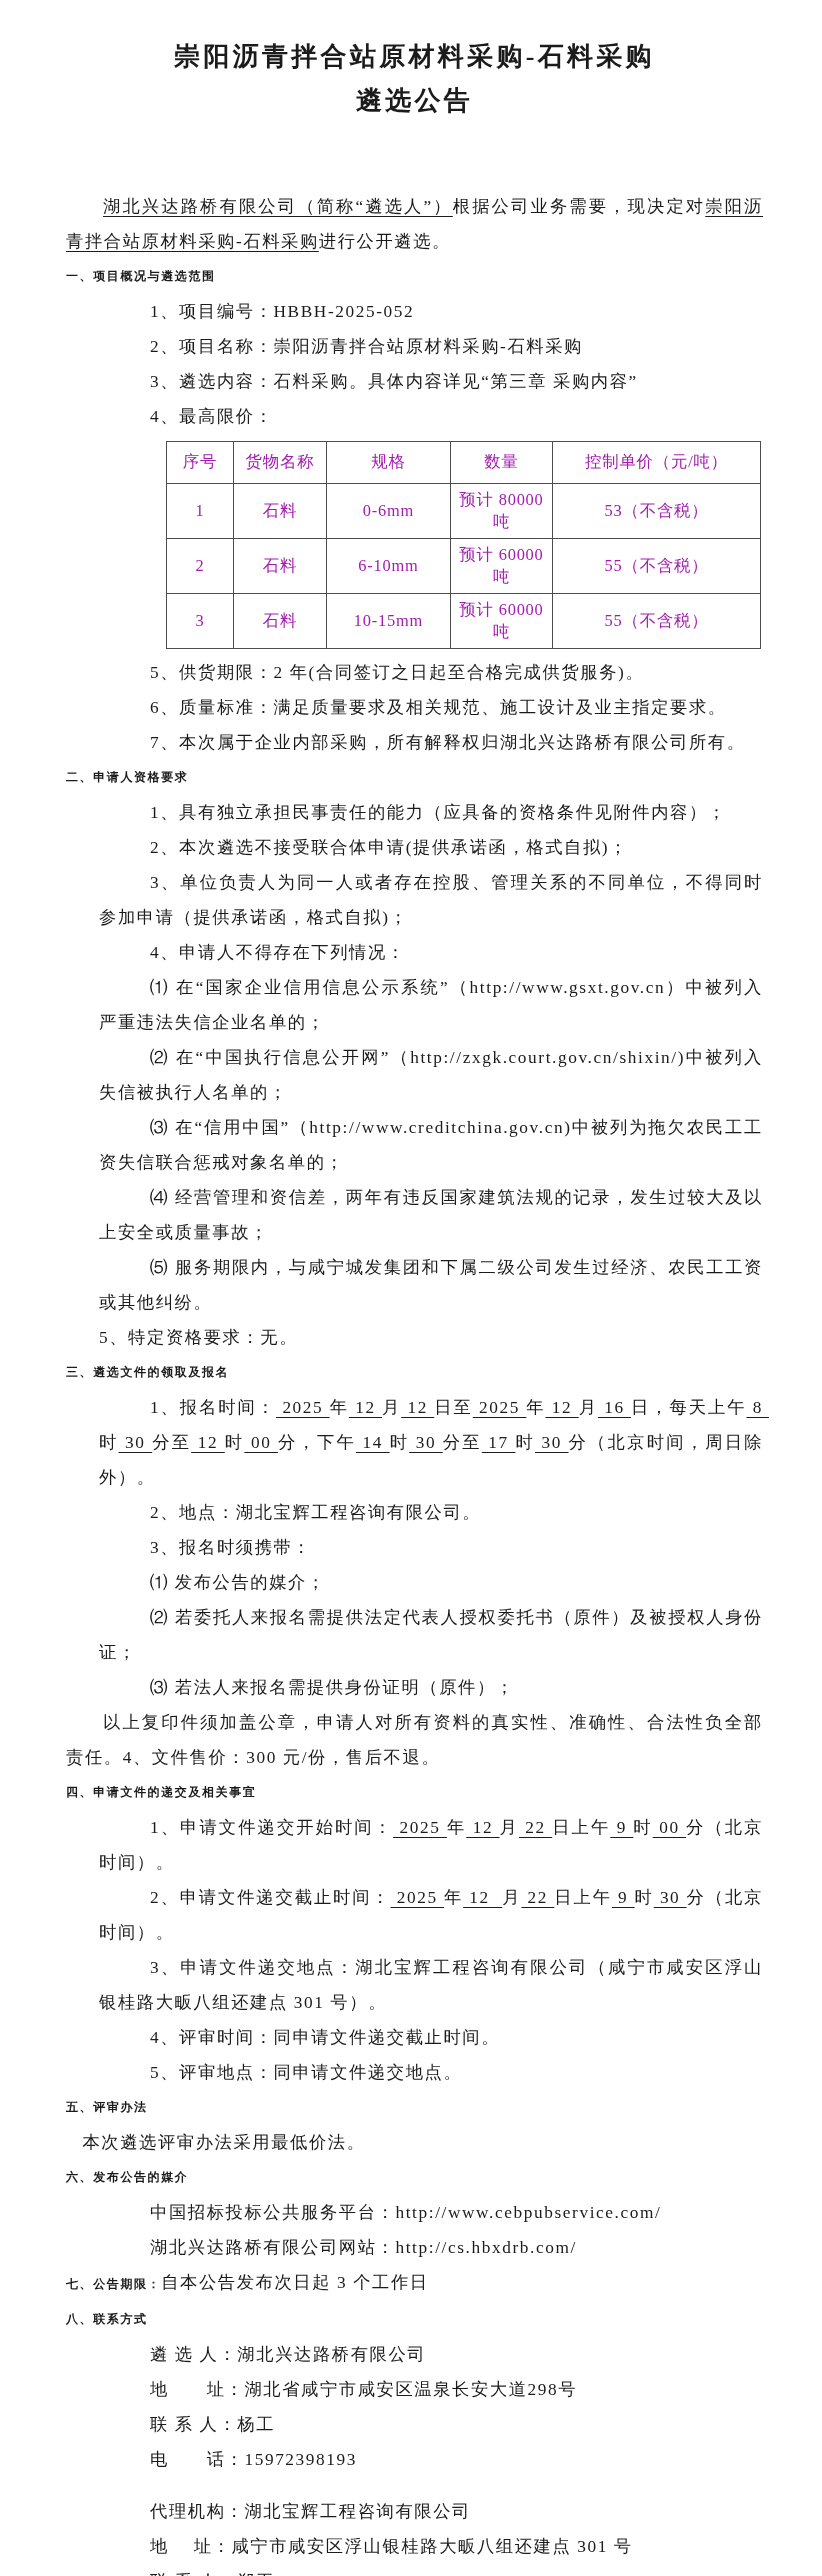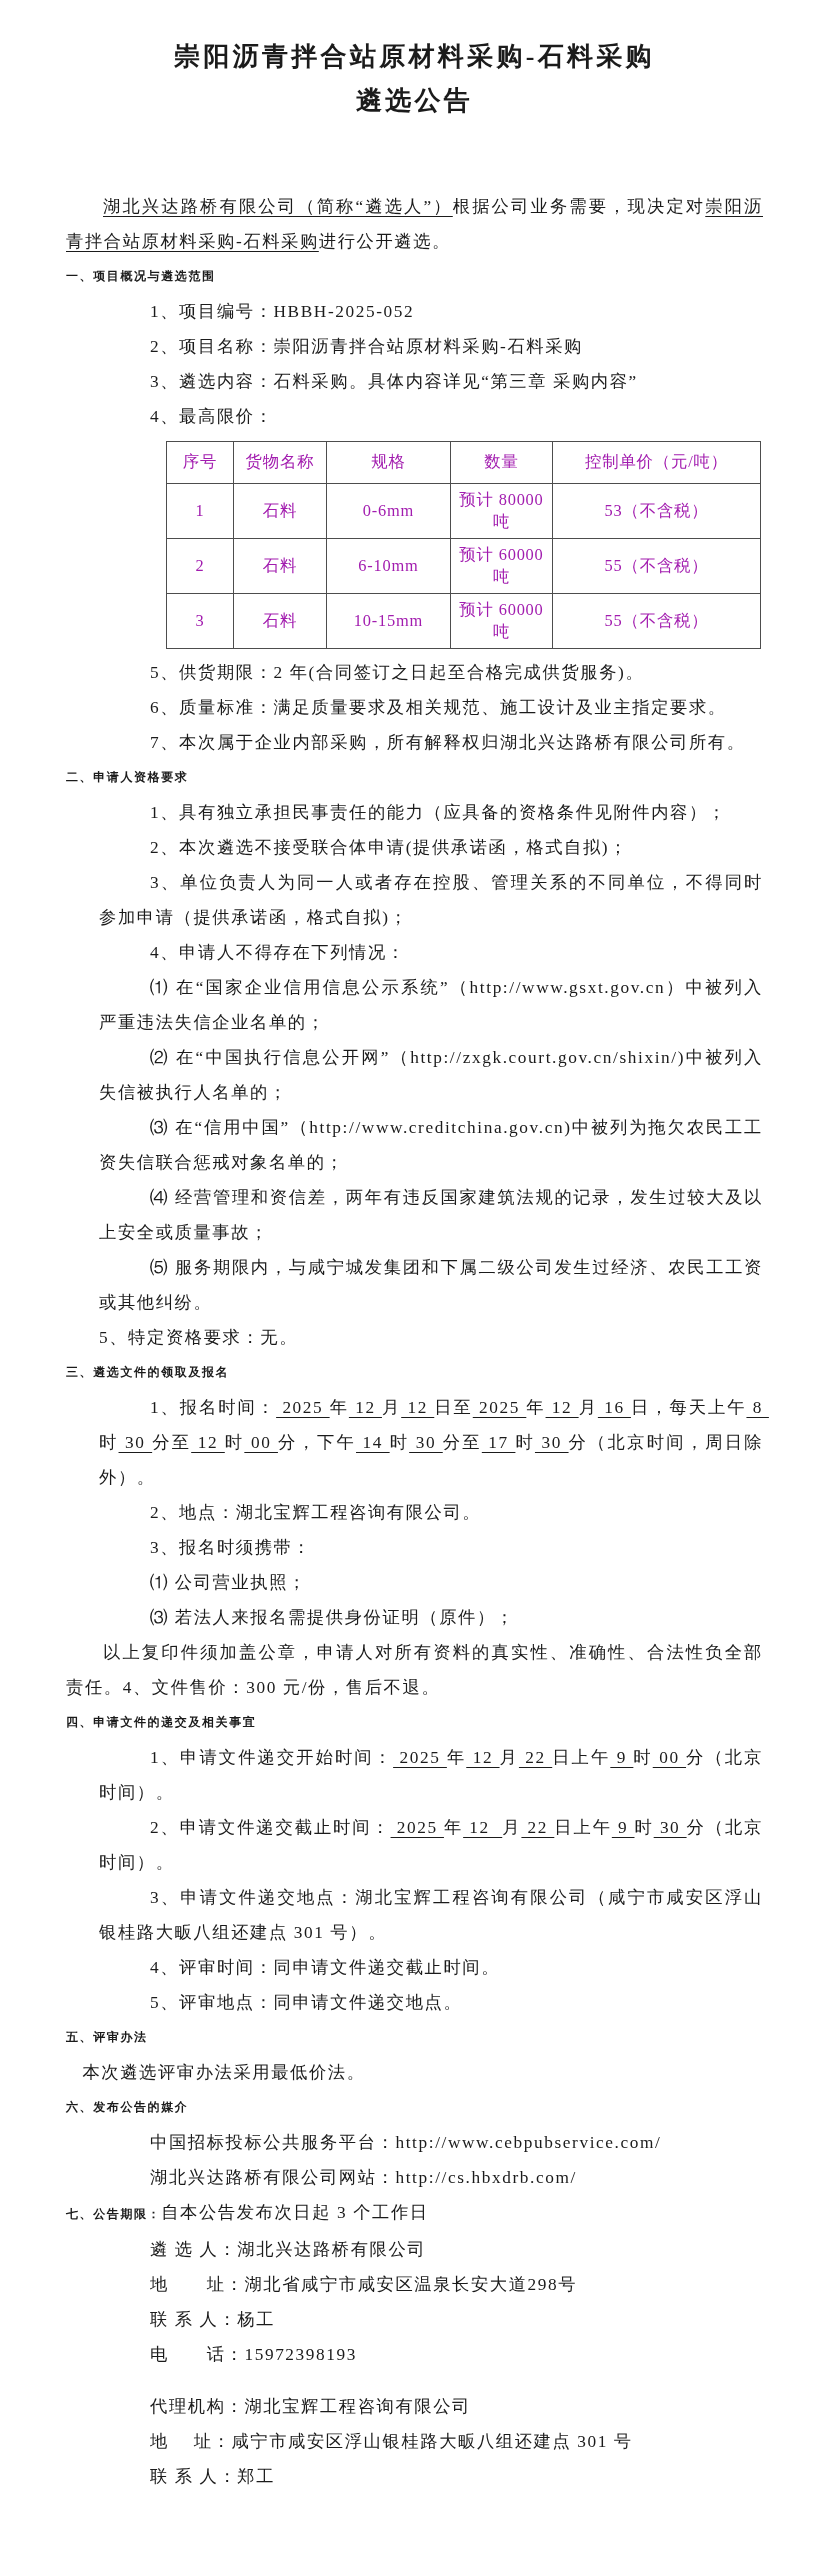--- a/index.html
+++ b/index.html
@@ -119,40 +119,42 @@
   <p class="ind3">⑵ 在“中国执行信息公开网”（http://zxgk.court.gov.cn/shixin/)中被列入失信被执行人名单的；</p>
   <p class="ind3">⑶ 在“信用中国”（http://www.creditchina.gov.cn)中被列为拖欠农民工工资失信联合惩戒对象名单的；</p>
   <p class="ind3">⑷ 经营管理和资信差，两年有违反国家建筑法规的记录，发生过较大及以上安全或质量事故；</p>
   <p class="ind3">⑸ 服务期限内，与咸宁城发集团和下属二级公司发生过经济、农民工工资或其他纠纷。</p>
   <p class="ind25">5、特定资格要求：无。</p>
 
   <p class="heading">三、遴选文件的领取及报名</p>
   <p class="ind3"><span>1、报名时间：</span><span class="u"> 2025 </span><span>年</span><span class="u"> 12 </span><span>月</span><span class="u"> 12 </span><span>日至</span><span class="u"> 2025 </span><span>年</span><span class="u"> 12 </span><span>月</span><span class="u"> 16 </span><span>日，每天上午</span><span class="u"> 8 </span><span>时</span><span class="u"> 30 </span><span>分至</span><span class="u"> 12 </span><span>时</span><span class="u"> 00 </span><span>分，下午</span><span class="u"> 14 </span><span>时</span><span class="u"> 30 </span><span>分至</span><span class="u"> 17 </span><span>时</span><span class="u"> 30 </span><span>分（北京时间，周日除外）。</span></p>
   <p class="ind3">2、地点：湖北宝辉工程咨询有限公司。</p>
   <p class="ind3">3、报名时须携带：</p>
-  <p class="ind3">⑴ 公司营业执照；</p>
+  <p class="ind3">⑴ 发布公告的媒介；</p>
+  <p class="ind3">⑵ 若委托人来报名需提供法定代表人授权委托书（原件）及被授权人身份证；</p>
   <p class="ind3">⑶ 若法人来报名需提供身份证明（原件）；</p>
   <p class="ind2">以上复印件须加盖公章，申请人对所有资料的真实性、准确性、合法性负全部责任。4、文件售价：300 元/份，售后不退。</p>
 
   <p class="heading">四、申请文件的递交及相关事宜</p>
   <p class="ind3"><span>1、申请文件递交开始时间：</span><span class="u"> 2025 </span><span>年</span><span class="u"> 12 </span><span>月</span><span class="u"> 22 </span><span>日上午</span><span class="u"> 9 </span><span>时</span><span class="u"> 00 </span><span>分（北京时间）。</span></p>
   <p class="ind3"><span>2、申请文件递交截止时间：</span><span class="u"> 2025 </span><span>年</span><span class="u"> 12  </span><span>月</span><span class="u"> 22 </span><span>日上午</span><span class="u"> 9 </span><span>时</span><span class="u"> 30 </span><span>分（北京时间）。</span></p>
   <p class="ind3">3、申请文件递交地点：湖北宝辉工程咨询有限公司（咸宁市咸安区浮山银桂路大畈八组还建点 301 号）。</p>
   <p class="ind3">4、评审时间：同申请文件递交截止时间。</p>
   <p class="ind3">5、评审地点：同申请文件递交地点。</p>
 
   <p class="heading">五、评审办法</p>
   <p class="ind1">本次遴选评审办法采用最低价法。</p>
 
   <p class="heading">六、发布公告的媒介</p>
   <p class="ind3">中国招标投标公共服务平台：http://www.cebpubservice.com/</p>
   <p class="ind3">湖北兴达路桥有限公司网站：http://cs.hbxdrb.com/</p>
 
   <p><span class="heading">七、公告期限：</span><span>自本公告发布次日起 3 个工作日</span></p>
 
+  <p class="heading">八、联系方式</p>
   <p class="ind3">遴 选 人：湖北兴达路桥有限公司</p>
   <p class="ind3">地　　址：湖北省咸宁市咸安区温泉长安大道298号</p>
   <p class="ind3">联 系 人：杨工</p>
   <p class="ind3">电　　话：15972398193</p>
   <p class="ind3 mt20">代理机构：湖北宝辉工程咨询有限公司</p>
   <p class="ind3">地　 址：咸宁市咸安区浮山银桂路大畈八组还建点 301 号</p>
   <p class="ind3">联 系 人：郑工</p>
 
 </div>
 

